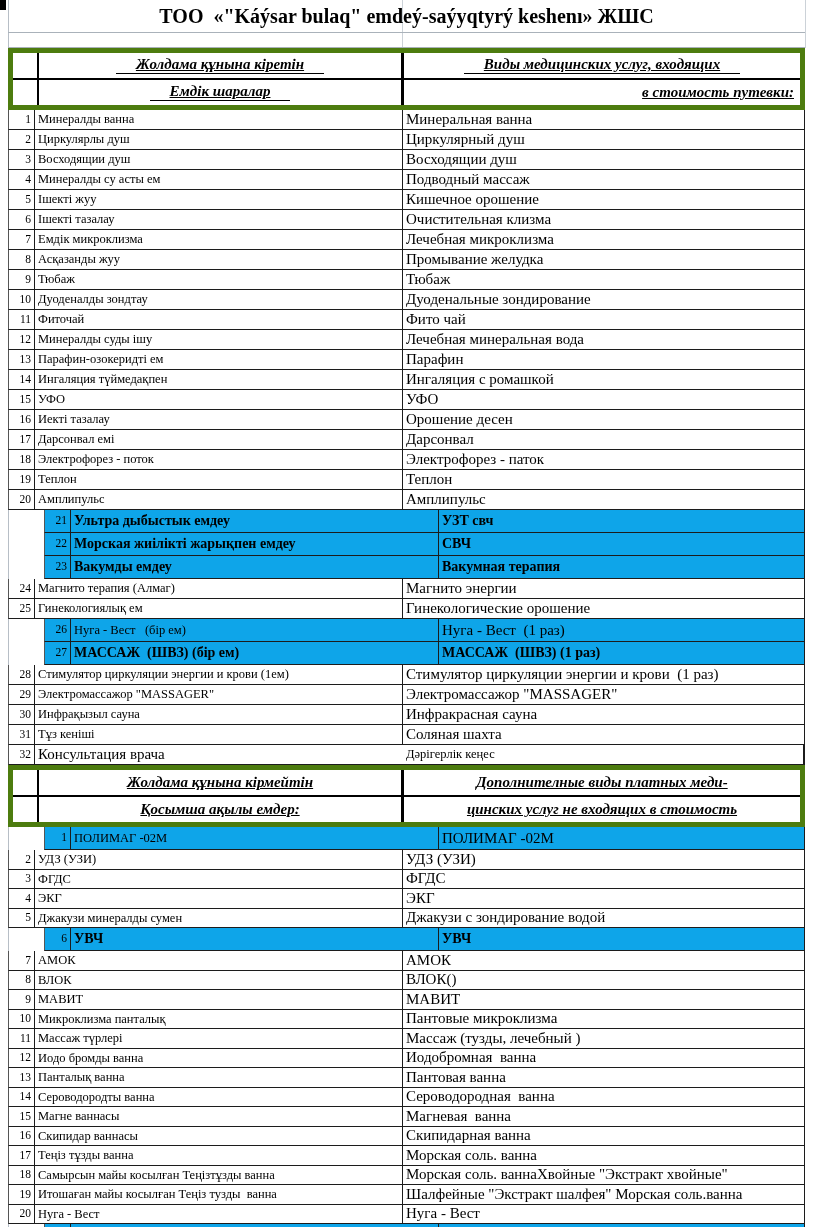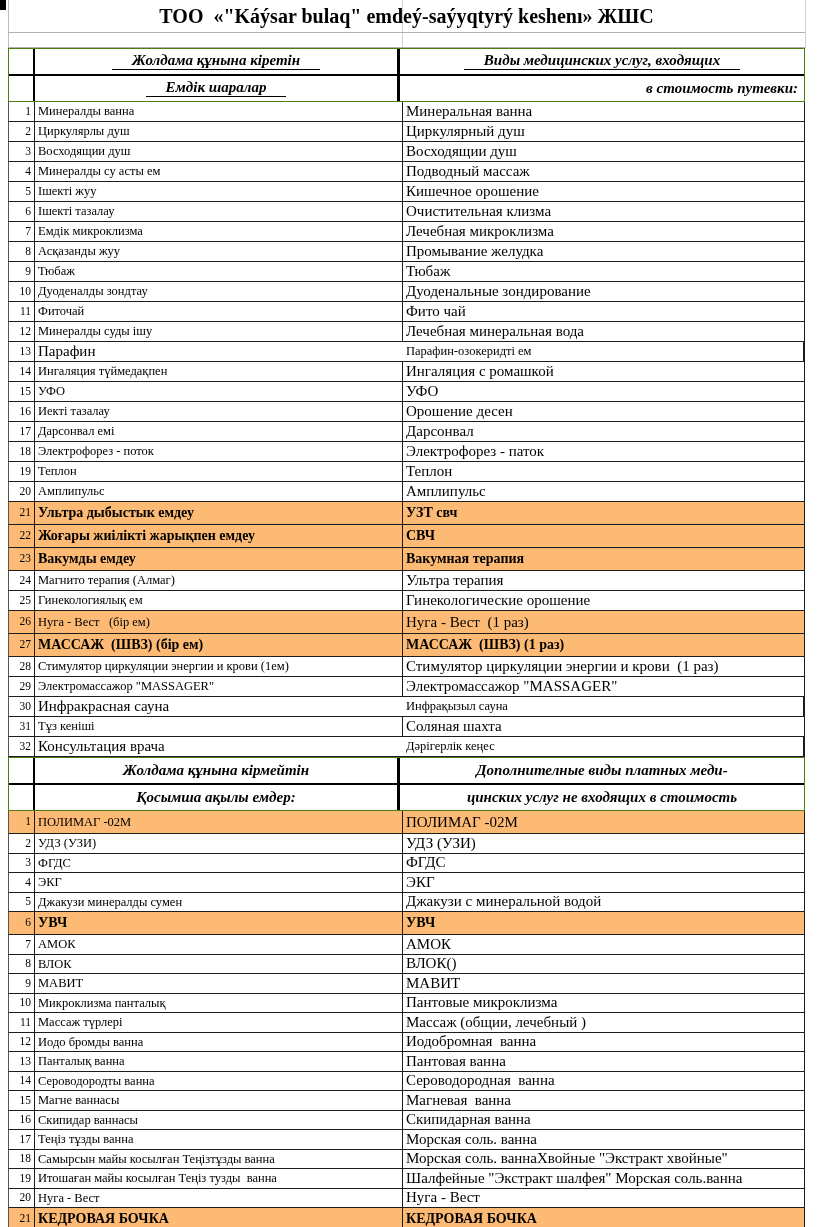--- a/index.html
+++ b/index.html
@@ -18,21 +18,21 @@
   .content{position:absolute;left:8px;top:0;width:797px;}
 
   .title-row{
     height:32px;display:flex;align-items:center;justify-content:center;
     border-bottom:1px solid #aab2ba;
     font-weight:bold;font-size:20px;white-space:pre;
   }
   .spacer-row{height:14px;border-bottom:1px solid #aab2ba;}
 
   
-  .thead{border:1px solid #4d7c0f;}
+  .thead{border:5px solid #4d7c0f;text-decoration:underline;}
   .hrow{display:grid;grid-template-columns:26px 365px 1fr;}
   .hrow.first{border-bottom:2px solid #000;}
   .hnum{border-right:2px solid #000;}
   .hkk{border-right:3px solid #000;display:flex;align-items:center;justify-content:center;}
   .hru{display:flex;align-items:center;justify-content:center;}
   .hrow{height:25px;}
   .htext{
     font-weight:bold;font-style:italic;font-size:15px;white-space:pre;line-height:1;
   }
   .u{border-bottom:1.5px solid #000;padding:0 20px 1px 20px;}
@@ -43,21 +43,21 @@
   .trow{
     display:grid;grid-template-columns:26px 368px 1fr;
     border-bottom:1px solid #1c1c1c;
     border-left:1px solid #555;
     border-right:1px solid #1c1c1c;
     background:#fff;
     height:19px;
     align-items:center;
   }
   .t2 .trow{height:18.5px;}
-  .trow.hl{background:#fdba74;height:22px;}
+  .trow.hl{background:#0ea5e9;height:22px;margin-left:36px;}
   .t2 .trow.hl{height:22px;}
   .cell{white-space:pre;overflow:hidden;line-height:1;}
   .cell.num{
     text-align:right;padding-right:3px;font-size:11.5px;
     border-right:1px solid #1c1c1c;align-self:stretch;display:flex;align-items:center;justify-content:flex-end;
   }
   .cell.kk{
     padding-left:3px;font-size:12.5px;
     border-right:1px solid #1c1c1c;align-self:stretch;display:flex;align-items:center;
   }
@@ -155,22 +155,22 @@
           <span class="cell kk">Фиточай</span>
           <span class="cell ru">Фито чай</span>
         </div>
         <div class="trow">
           <span class="cell num">12</span>
           <span class="cell kk">Минералды суды ішу</span>
           <span class="cell ru">Лечебная минеральная вода</span>
         </div>
         <div class="trow">
           <span class="cell num">13</span>
+          <span class="cell kk">Парафин-озокеридті ем</span>
           <span class="cell ru">Парафин</span>
-          <span class="cell kk">Парафин-озокеридті ем</span>
         </div>
         <div class="trow">
           <span class="cell num">14</span>
           <span class="cell kk">Ингаляция түймедақпен</span>
           <span class="cell ru">Ингаляция с ромашкой</span>
         </div>
         <div class="trow">
           <span class="cell num">15</span>
           <span class="cell kk">УФО</span>
           <span class="cell ru">УФО</span>
@@ -200,32 +200,32 @@
           <span class="cell kk">Амплипульс</span>
           <span class="cell ru">Амплипульс</span>
         </div>
         <div class="trow hl bold">
           <span class="cell num">21</span>
           <span class="cell kk">Ультра дыбыстык емдеу</span>
           <span class="cell ru">УЗТ свч</span>
         </div>
         <div class="trow hl bold">
           <span class="cell num">22</span>
-          <span class="cell kk">Жоғары жиілікті жарықпен емдеу</span>
+          <span class="cell kk">Морская жиілікті жарықпен емдеу</span>
           <span class="cell ru">СВЧ</span>
         </div>
         <div class="trow hl bold">
           <span class="cell num">23</span>
           <span class="cell kk">Вакумды емдеу</span>
           <span class="cell ru">Вакумная терапия</span>
         </div>
         <div class="trow">
           <span class="cell num">24</span>
           <span class="cell kk">Магнито терапия (Алмаг)</span>
-          <span class="cell ru">Ультра терапия</span>
+          <span class="cell ru">Магнито энергии</span>
         </div>
         <div class="trow">
           <span class="cell num">25</span>
           <span class="cell kk">Гинекологиялық ем</span>
           <span class="cell ru">Гинекологические орошение</span>
         </div>
         <div class="trow hl">
           <span class="cell num">26</span>
           <span class="cell kk">Нуга - Вест   (бір ем)</span>
           <span class="cell ru">Нуга - Вест  (1 раз)</span>
@@ -240,22 +240,22 @@
           <span class="cell kk">Стимулятор циркуляции энергии и крови (1ем)</span>
           <span class="cell ru">Стимулятор циркуляции энергии и крови  (1 раз)</span>
         </div>
         <div class="trow">
           <span class="cell num">29</span>
           <span class="cell kk">Электромассажор "MASSAGER"</span>
           <span class="cell ru">Электромассажор "MASSAGER"</span>
         </div>
         <div class="trow">
           <span class="cell num">30</span>
+          <span class="cell kk">Инфрақызыл сауна</span>
           <span class="cell ru">Инфракрасная сауна</span>
-          <span class="cell kk">Инфрақызыл сауна</span>
         </div>
         <div class="trow">
           <span class="cell num">31</span>
           <span class="cell kk">Тұз кеніші</span>
           <span class="cell ru">Соляная шахта</span>
         </div>
         <div class="trow">
           <span class="cell num">32</span>
           <span class="cell ru">Консультация врача</span>
           <span class="cell kk">Дәрігерлік кеңес</span>
@@ -299,21 +299,21 @@
           <span class="cell ru">ФГДС</span>
         </div>
         <div class="trow">
           <span class="cell num">4</span>
           <span class="cell kk">ЭКГ</span>
           <span class="cell ru">ЭКГ</span>
         </div>
         <div class="trow">
           <span class="cell num">5</span>
           <span class="cell kk">Джакузи минералды сумен</span>
-          <span class="cell ru">Джакузи с минеральной водой</span>
+          <span class="cell ru">Джакузи с зондирование водой</span>
         </div>
         <div class="trow hl bold">
           <span class="cell num">6</span>
           <span class="cell kk">УВЧ</span>
           <span class="cell ru">УВЧ</span>
         </div>
         <div class="trow">
           <span class="cell num">7</span>
           <span class="cell kk">АМОК</span>
           <span class="cell ru">АМОК</span>
@@ -329,21 +329,21 @@
           <span class="cell ru">МАВИТ</span>
         </div>
         <div class="trow">
           <span class="cell num">10</span>
           <span class="cell kk">Микроклизма панталық</span>
           <span class="cell ru">Пантовые микроклизма</span>
         </div>
         <div class="trow">
           <span class="cell num">11</span>
           <span class="cell kk">Массаж түрлері</span>
-          <span class="cell ru">Массаж (общии, лечебный )</span>
+          <span class="cell ru">Массаж (тузды, лечебный )</span>
         </div>
         <div class="trow">
           <span class="cell num">12</span>
           <span class="cell kk">Иодо бромды ванна</span>
           <span class="cell ru">Иодобромная  ванна</span>
         </div>
         <div class="trow">
           <span class="cell num">13</span>
           <span class="cell kk">Панталық ванна</span>
           <span class="cell ru">Пантовая ванна</span>

